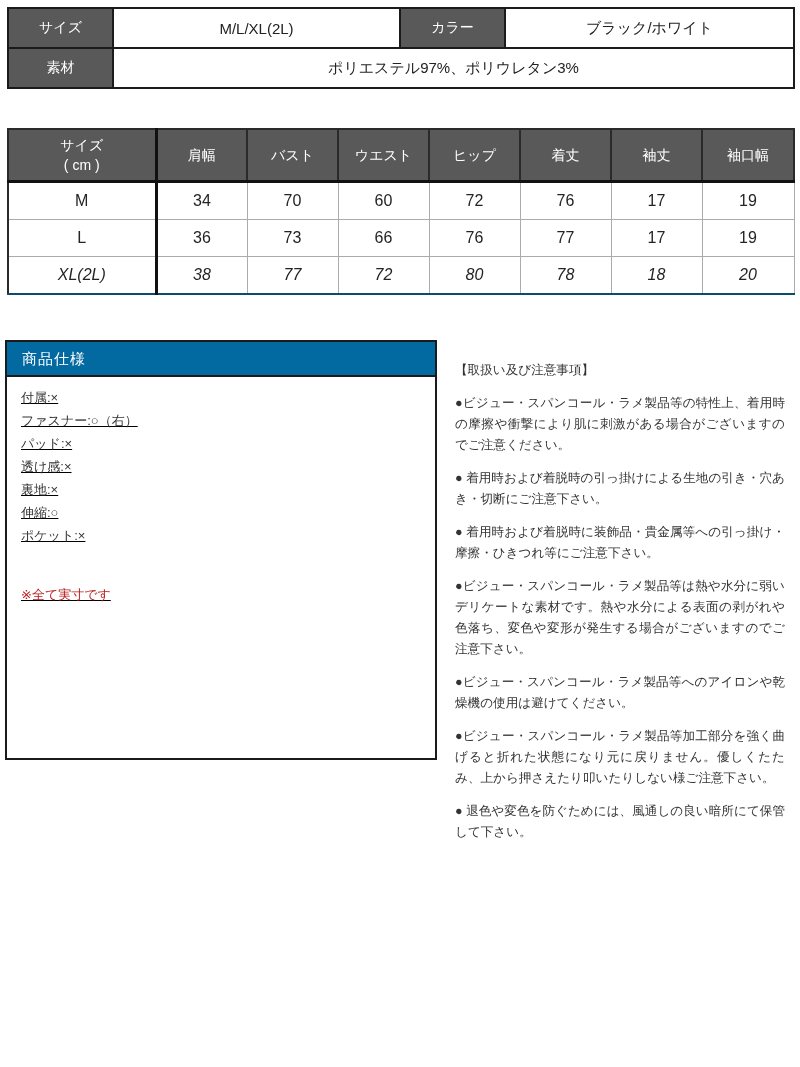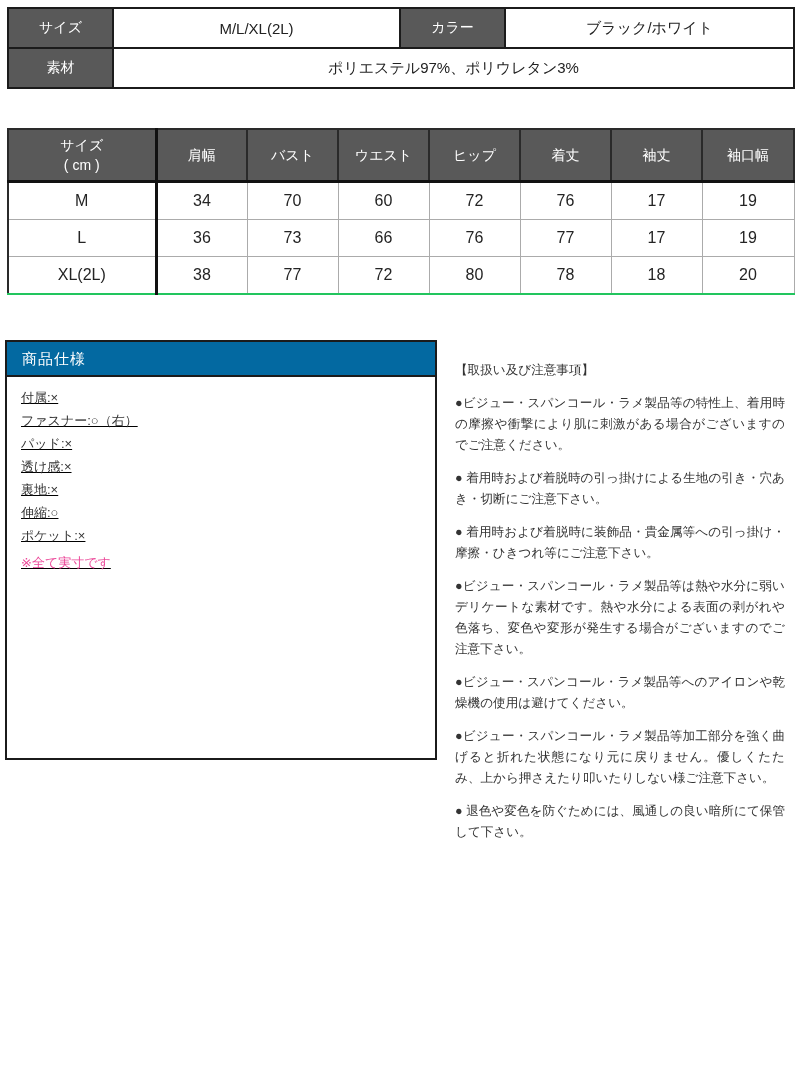--- a/index.html
+++ b/index.html
@@ -73,21 +73,22 @@
     height: 34px;
     border: 1px solid #ababab;
     text-align: center;
     vertical-align: middle;
   }
   .size-table td.rowname {
     border-left: 2px solid #2a2a2a;
     border-right: 3px solid #111111;
   }
   .size-table tr:last-child td {
-    border-bottom: 2px solid #22c55e;
+    border-bottom: 2px solid #0c4a6e;
+    font-style: italic;
   }
 
   
   .spec-box {
     position: absolute;
     left: 5px;
     top: 340px;
     width: 432px;
   }
   .spec-header {
@@ -107,24 +108,24 @@
     padding: 9px 0 0 14px;
     box-sizing: content-box;
     text-decoration: underline;
   }
   .spec-item {
     font-size: 13px;
     line-height: 23px;
     color: #333333;
   }
   .spec-note {
-    margin-top: 4px;
+    margin-top: 36px;
     font-size: 13px;
     line-height: 23px;
-    color: #ec4899;
+    color: #b91c1c;
   }
 
   
   .notices {
     position: absolute;
     left: 443px;
     top: 348px;
     width: 354px;
     color: #333333;
     font-size: 12.6px;

